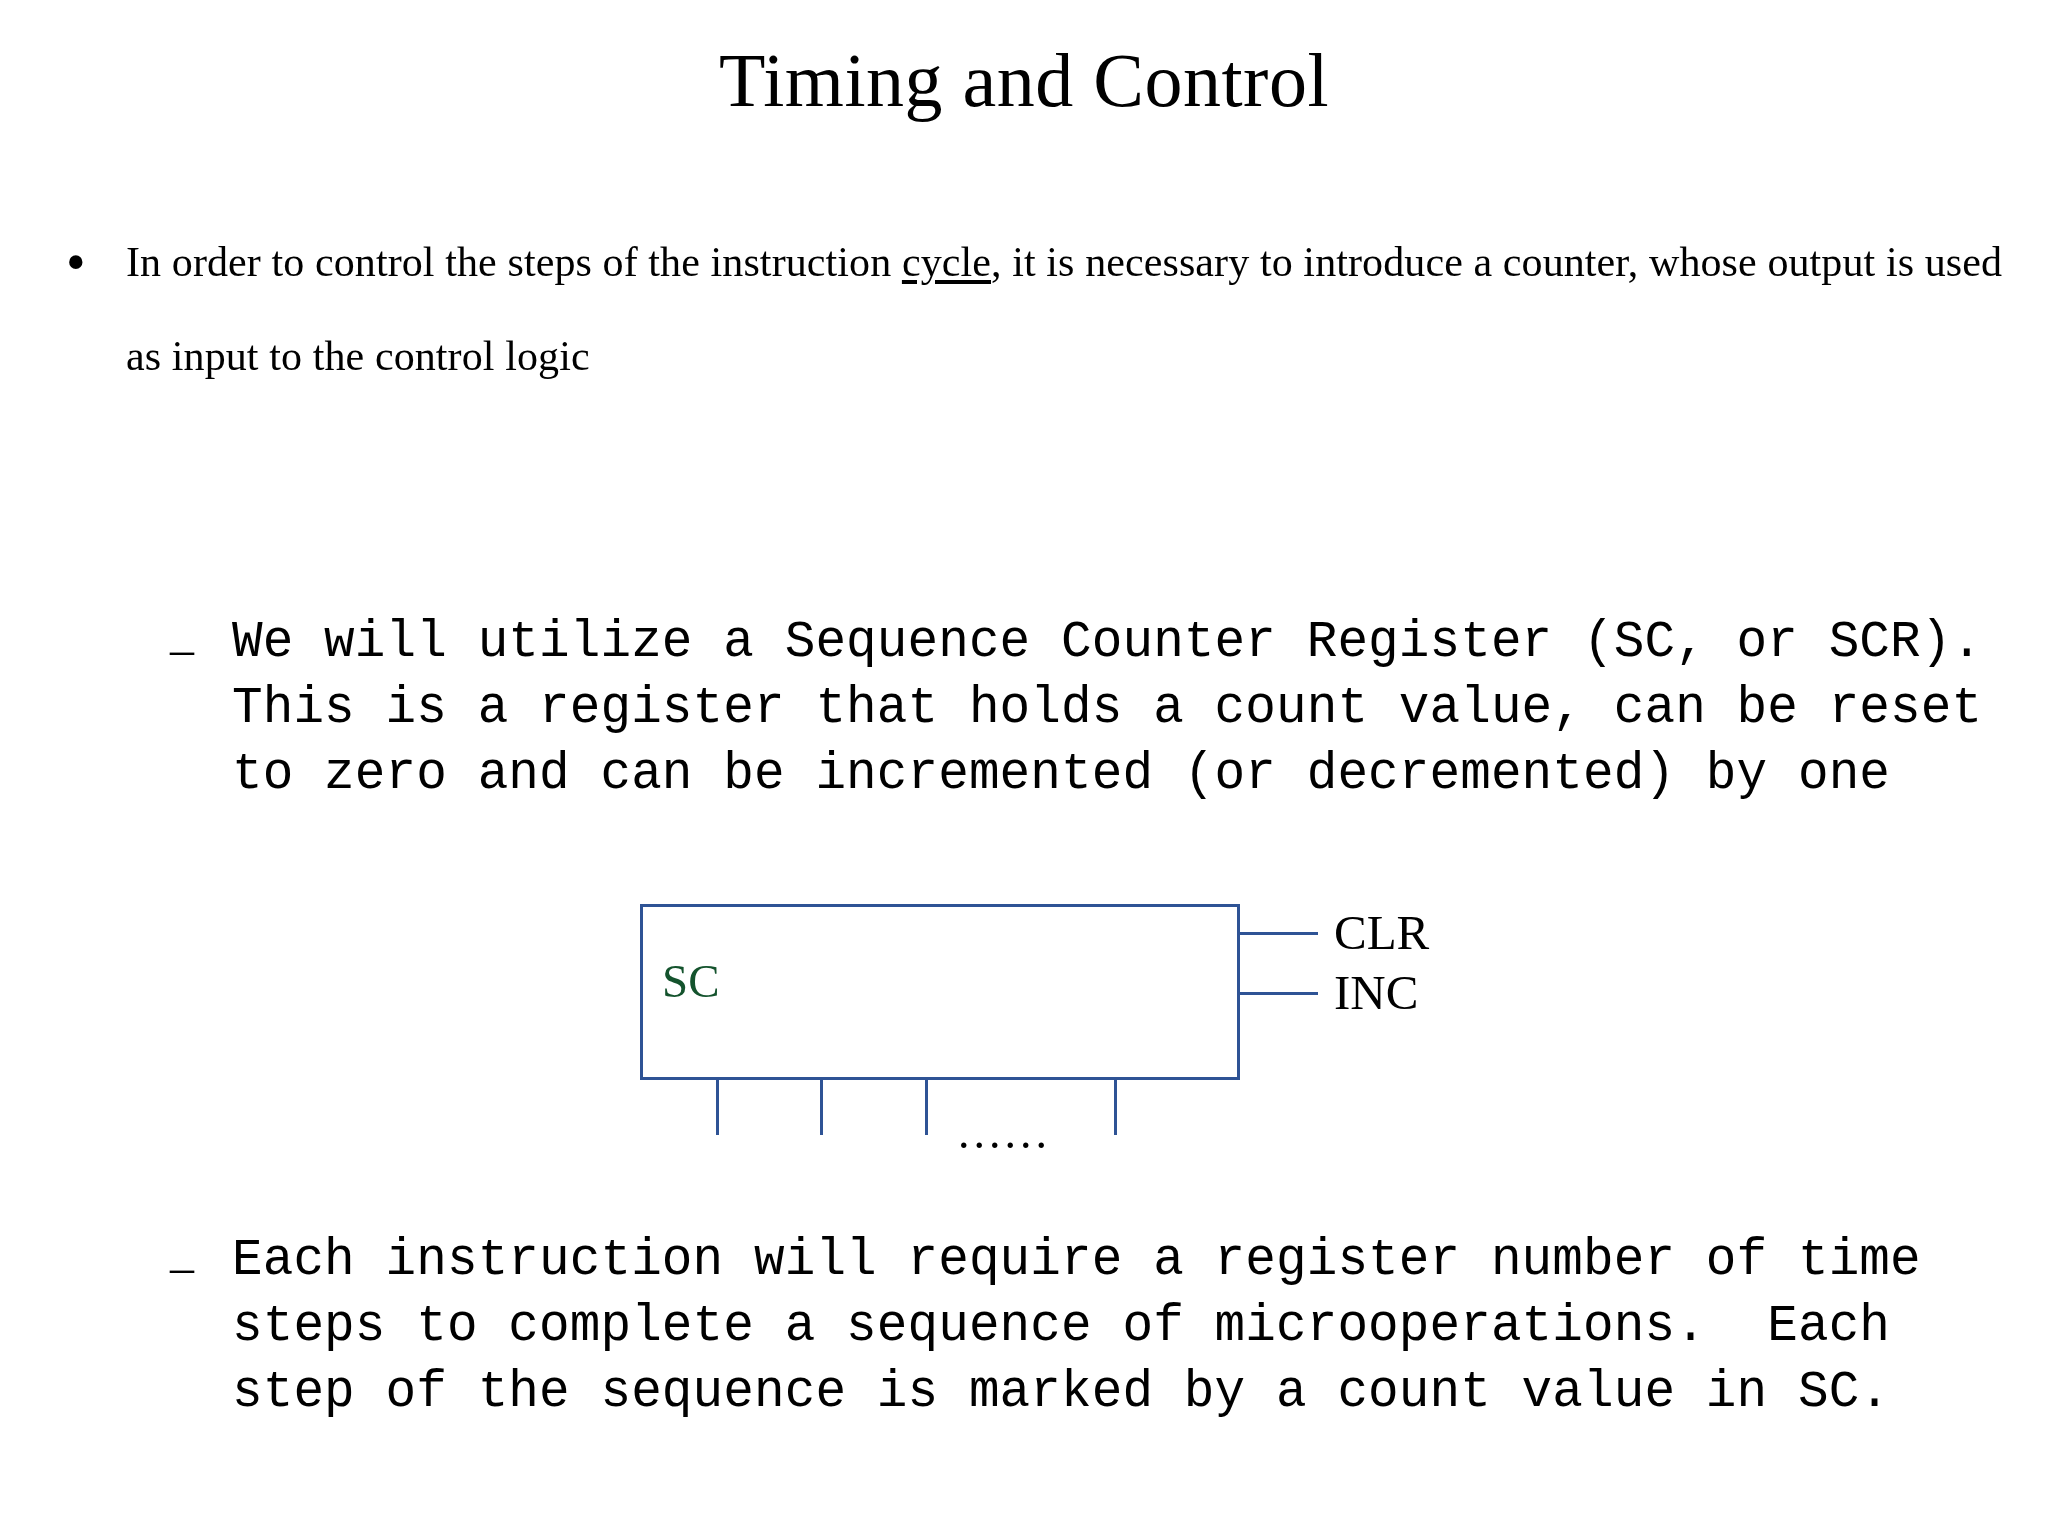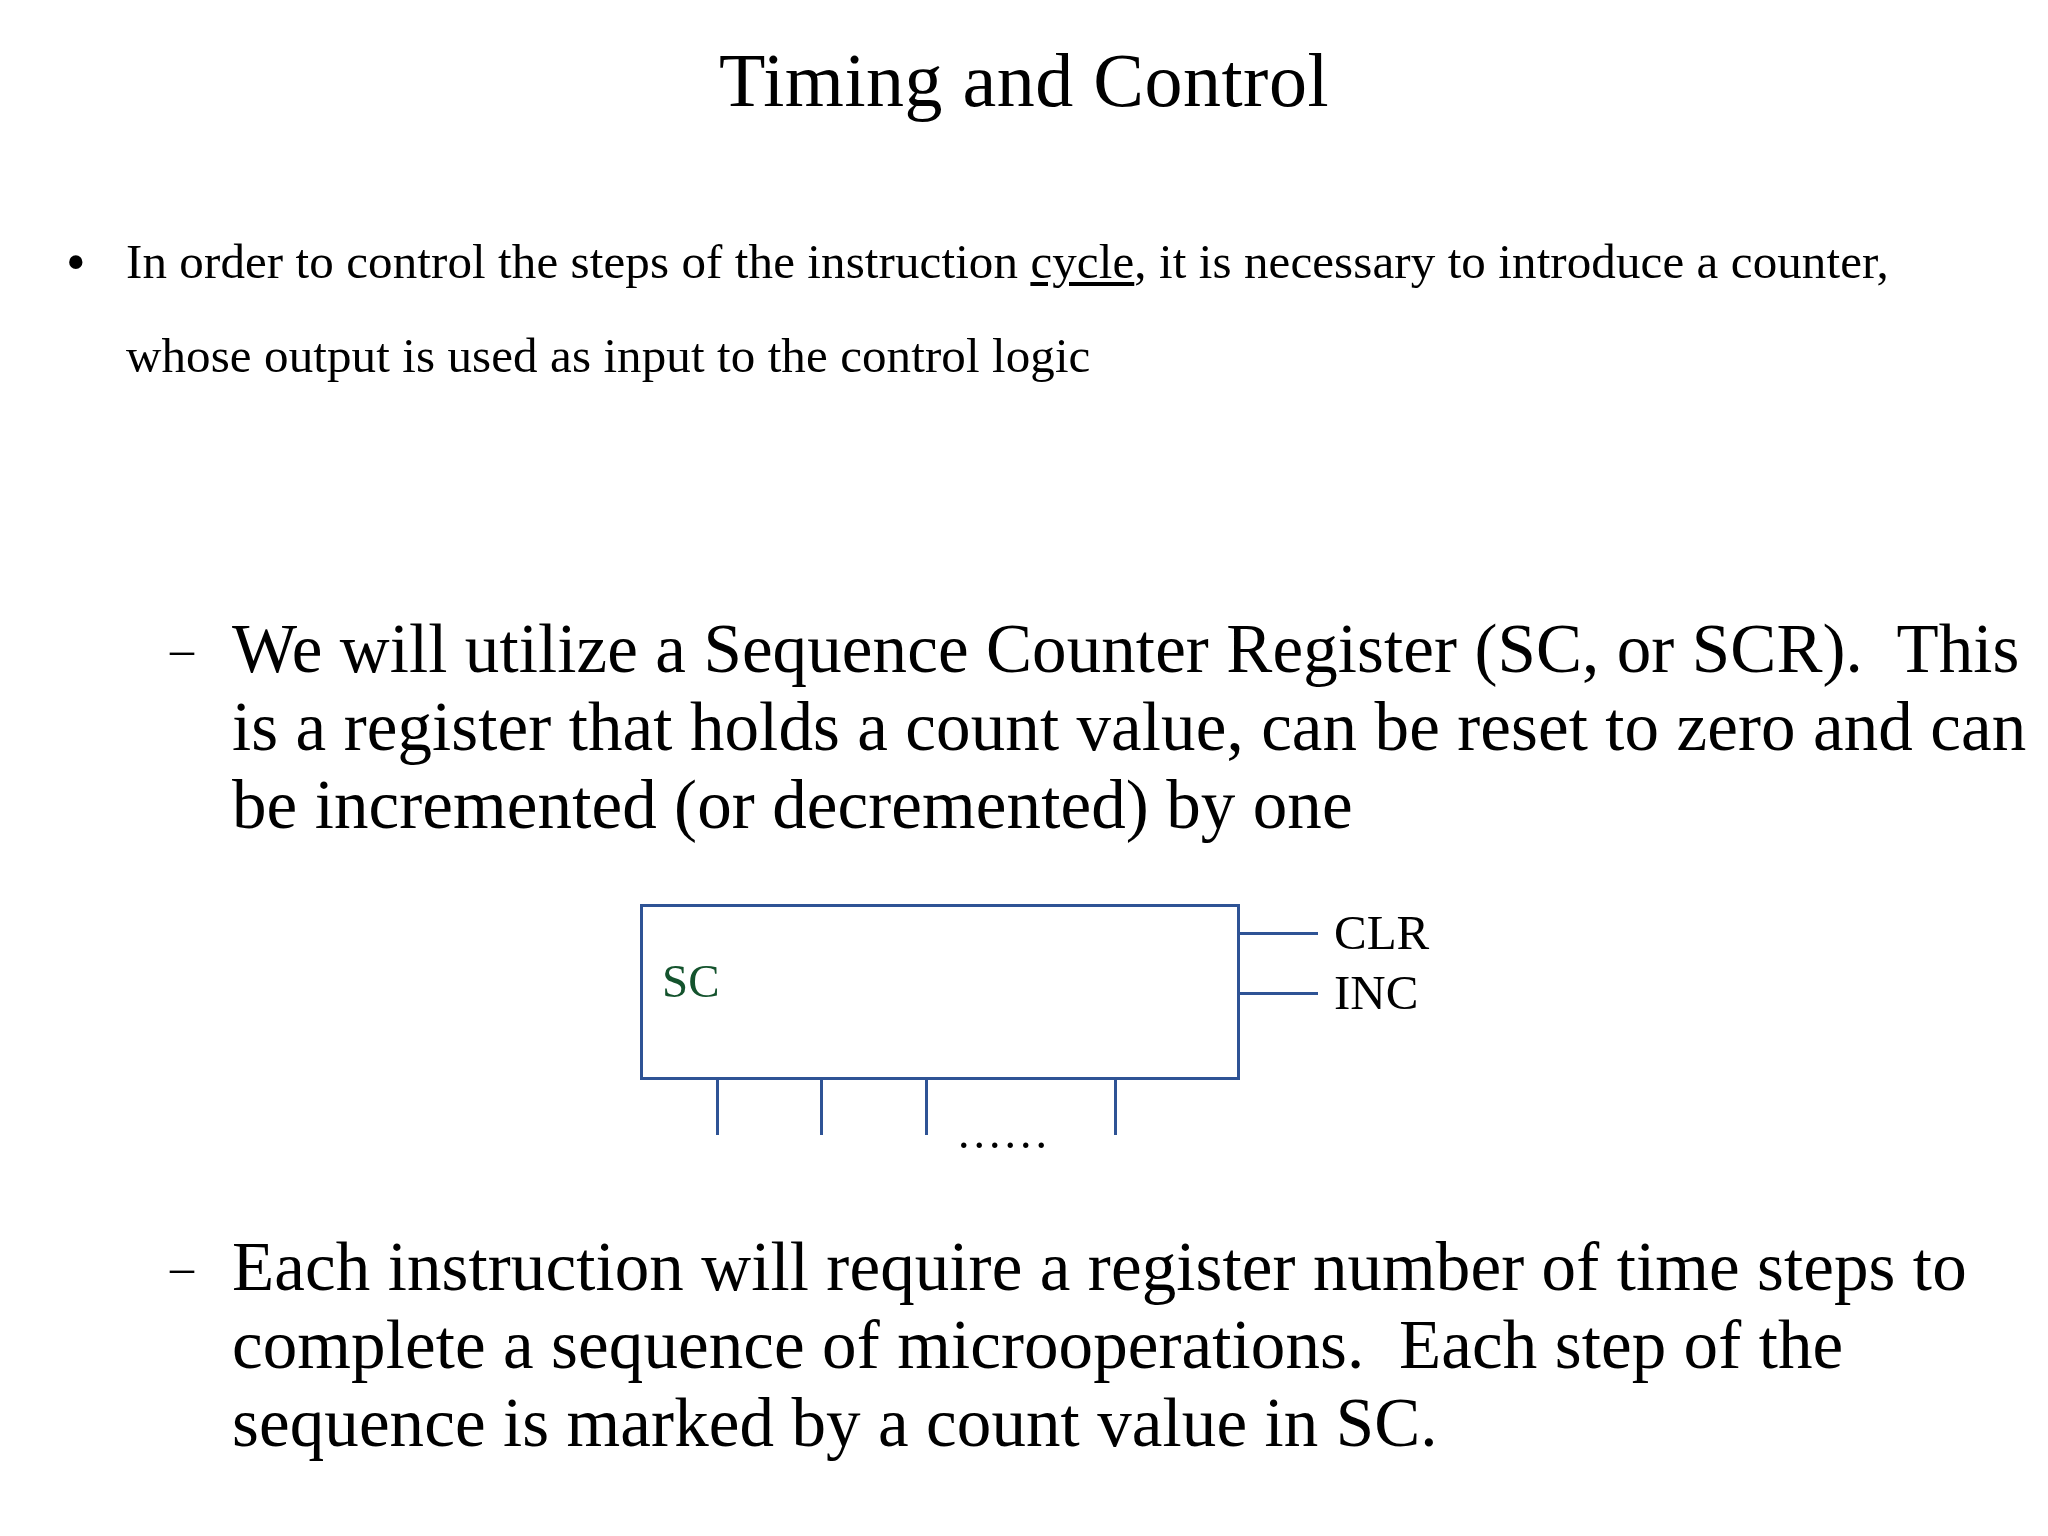--- a/index.html
+++ b/index.html
@@ -49,21 +49,21 @@
     width: 68px;
     flex: 0 0 68px;
     font-size: 56px;
     line-height: 94px;
     text-align: left;
     padding-left: 8px;
     box-sizing: border-box;
   }
   .bullet-l1 .body {
     flex: 1 1 auto;
-    font-size: 49px;
+    font-size: 42px;
     line-height: 94px;
     letter-spacing: 0.1px;
   }
   .bullet-l1 .body .u {
     text-decoration: underline;
     text-underline-offset: 4px;
   }
 
   
   .bullet-l2 {
@@ -75,24 +75,25 @@
   }
   .bullet-l2 .marker {
     width: 62px;
     flex: 0 0 62px;
     font-size: 48px;
     line-height: 78px;
     text-align: left;
   }
   .bullet-l2 .body {
     flex: 1 1 auto;
-    font-size: 69px;
-    line-height: 78px;
+    font-size: 51px;
+    line-height: 66px;
     letter-spacing: 0.1px;
     white-space: pre-wrap;
+    font-family: Liberation Mono, monospace;
   }
   #bullet-l2-a { top: 610px; }
   #bullet-l2-b { top: 1228px; }
 
   
   .diagram {
     position: absolute;
     left: 640px;
     top: 904px;
     width: 760px;

